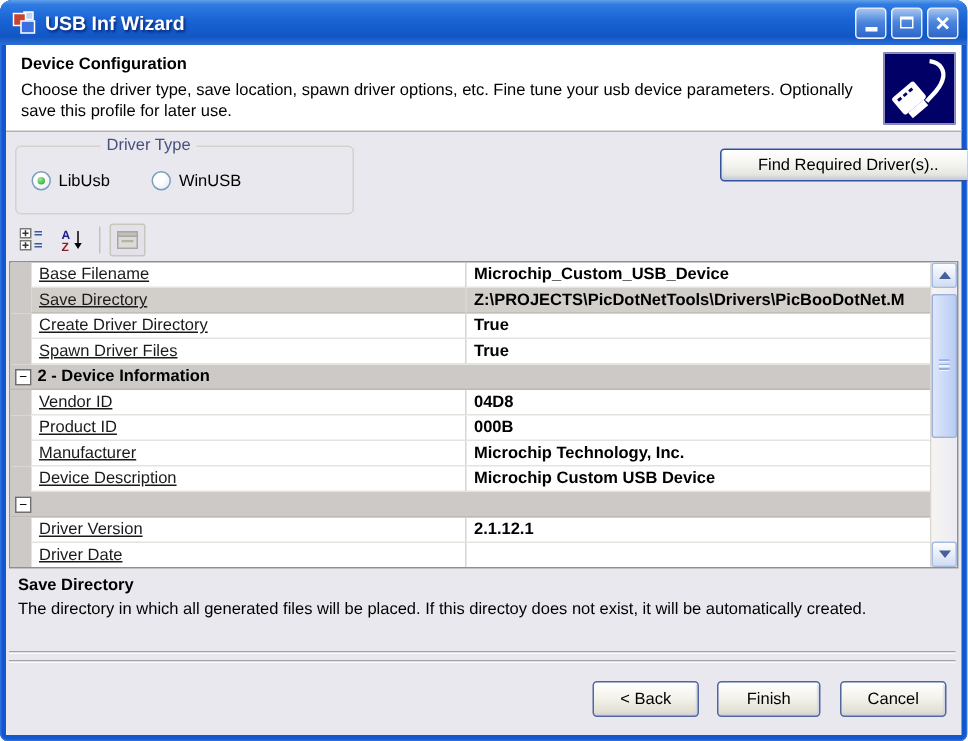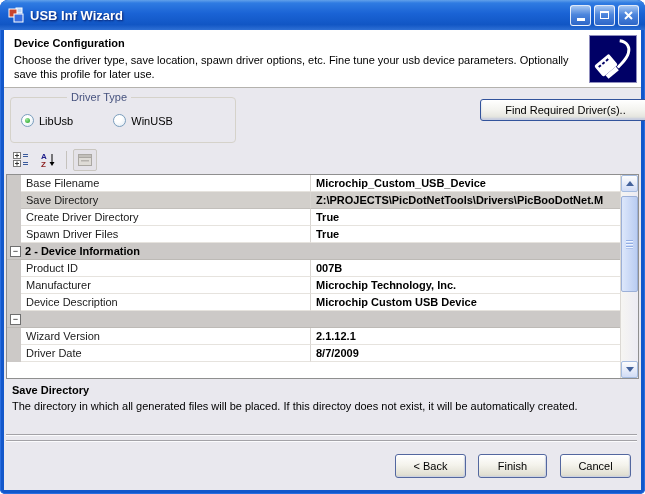--- a/index.html
+++ b/index.html
@@ -20,21 +20,21 @@
   .header{position:absolute;left:4px;top:30px;width:637px;height:58px;background:#fff;border-bottom:1px solid #b4b2ad;box-sizing:border-box;padding-left:19px;}
   .h-title{position:absolute;left:10px;top:7px;font-size:11px;font-weight:bold;color:#000;}
   .h-desc{position:absolute;left:10px;top:23px;width:568px;font-size:11px;line-height:14px;color:#000;}
   .usb-icon{position:absolute;left:585px;top:5px;width:48px;height:48px;box-sizing:border-box;border:1px solid #8f8dbd;
     background:radial-gradient(#2a2aa6 14%,transparent 16%) 0 0/4px 4px,#000066;}
   
   .body{position:absolute;left:4px;top:88px;width:637px;height:402px;background:#e9e8ee;}
   
   .gb{position:absolute;left:6px;top:9px;width:226px;height:46px;border:1px solid #d5d2ca;border-radius:4px;box-sizing:border-box;}
   .gb-label{position:absolute;left:8px;top:-7px;background:#e9e8ee;padding:0 4px;font-size:11px;color:#46527e;margin-left:48px;}
-  .radio-row{position:absolute;left:10px;top:16px;display:flex;gap:40px;}
+  .radio-row{position:absolute;left:10px;top:16px;display:flex;gap:28px;}
   .radio{display:flex;align-items:center;gap:5px;font-size:11px;color:#000;cursor:pointer;}
   .rb{width:13px;height:13px;border-radius:50%;border:1px solid #7b9ebd;background:radial-gradient(circle at 35% 30%,#fff 35%,#dde8f2);box-sizing:border-box;position:relative;}
   .rb.sel::after{content:"";position:absolute;left:3px;top:3px;width:5px;height:5px;border-radius:50%;background:radial-gradient(circle at 35% 30%,#9fe89f,#1ca01c);}
   
   button{cursor:pointer;}
   .xp-btn{position:absolute;left:476px;width:171px;height:22px;border:1px solid #32539b;border-radius:3px;
     background:linear-gradient(180deg,#ffffff,#f3f3ef 50%,#dfdfd7);font-size:11px;color:#000;
     box-shadow:inset 0 -2px 2px #c6cce0, inset 0 1px 0 #fff;}
   .xp-btn.find{top:11px;} .xp-btn.save{top:39px;}
   .wiz-btn{position:absolute;top:366px;height:24px;border:1px solid #53679f;border-radius:3px;font-size:11px;color:#000;
@@ -45,21 +45,21 @@
   .pg-toolbar{position:absolute;left:5px;top:61px;height:22px;display:flex;align-items:center;gap:3px;}
   .tbico{width:22px;height:20px;display:inline-flex;align-items:center;justify-content:center;border:1px solid transparent;border-radius:2px;}
   .tbico.disabled{border:1px solid #c9c6c0;background:#e4e2e8;}
   .tb-sep{width:1px;height:18px;background:#c5c2bd;margin:0 3px;}
   
   .grid{position:absolute;left:2px;top:86px;width:633px;height:205px;border:1px solid #8f8f8f;background:#fff;box-sizing:border-box;display:flex;}
   .rows{flex:1;overflow:hidden;}
   .pg-row{height:17px;display:flex;box-sizing:border-box;font-size:11px;align-items:stretch;}
   .pg-strip{width:14px;background:#ccc9c7;flex:0 0 auto;}
   .pg-label{width:290px;box-sizing:border-box;padding-left:5px;display:flex;align-items:center;
-    border-right:1px solid #d9d6d2;border-bottom:1px solid #e6e3de;overflow:hidden;white-space:nowrap;color:#1a1a1a;flex:0 0 auto;}
+    border-right:1px solid #d9d6d2;border-bottom:1px solid #e6e3de;overflow:hidden;white-space:nowrap;color:#1a1a1a;flex:0 0 auto;text-decoration:underline;}
   .pg-value{flex:1;box-sizing:border-box;padding-left:5px;display:flex;align-items:center;font-weight:bold;
     border-bottom:1px solid #e6e3de;overflow:hidden;white-space:nowrap;color:#000;}
   .pg-item.sel .pg-label,.pg-item.sel .pg-value{background:#d2cfcb;border-bottom-color:#c2bfbb;}
   .pg-cat{background:#ccc9c7;font-weight:bold;align-items:center;border-bottom:1px solid #bdbab6;color:#000;}
   .pg-collapse{width:9px;height:9px;border:1px solid #6f6f6f;background:#fff;margin:0 4px 0 3px;
     display:inline-flex;align-items:center;justify-content:center;font-size:9px;font-weight:normal;line-height:1;flex:0 0 auto;box-sizing:content-box;}
   
   .scrollbar{width:17px;flex:0 0 auto;position:relative;background:linear-gradient(90deg,#f6f5f2,#ecebf3);border-left:1px solid #dcd9d4;}
   .sb-btn{position:absolute;left:0;right:0;height:17px;box-sizing:border-box;border:1px solid #a5bce0;border-radius:2px;
     background:linear-gradient(180deg,#fdfdfd,#d1dcf5);display:flex;align-items:center;justify-content:center;cursor:pointer;}
@@ -187,45 +187,49 @@
             <span class="pg-strip"></span>
             <span class="pg-label">Spawn Driver Files</span>
             <span class="pg-value">True</span>
           </div>
           <div class="pg-row pg-cat">
             <span class="pg-collapse">−</span>
             <span class="pg-cat-label">2 - Device Information</span>
           </div>
           <div class="pg-row pg-item">
             <span class="pg-strip"></span>
+            <span class="pg-label">Vendor ID</span>
+            <span class="pg-value">04D8</span>
+          </div>
+          <div class="pg-row pg-item">
+            <span class="pg-strip"></span>
             <span class="pg-label">Product ID</span>
-            <span class="pg-value">007B</span>
+            <span class="pg-value">000B</span>
           </div>
           <div class="pg-row pg-item">
             <span class="pg-strip"></span>
             <span class="pg-label">Manufacturer</span>
             <span class="pg-value">Microchip Technology, Inc.</span>
           </div>
           <div class="pg-row pg-item">
             <span class="pg-strip"></span>
             <span class="pg-label">Device Description</span>
             <span class="pg-value">Microchip Custom USB Device</span>
           </div>
           <div class="pg-row pg-cat">
             <span class="pg-collapse">−</span>
           </div>
           <div class="pg-row pg-item">
             <span class="pg-strip"></span>
-            <span class="pg-label">Wizard Version</span>
+            <span class="pg-label">Driver Version</span>
             <span class="pg-value">2.1.12.1</span>
           </div>
           <div class="pg-row pg-item">
             <span class="pg-strip"></span>
             <span class="pg-label">Driver Date</span>
-            <span class="pg-value">8/7/2009</span>
           </div>
         </div>
       <div class="scrollbar">
         <span class="sb-btn sb-up">
             <span class="arr-up"></span>
           </span>
         <span class="sb-thumb">
             <span class="sb-grip"></span>
           </span>
         <span class="sb-btn sb-down">

